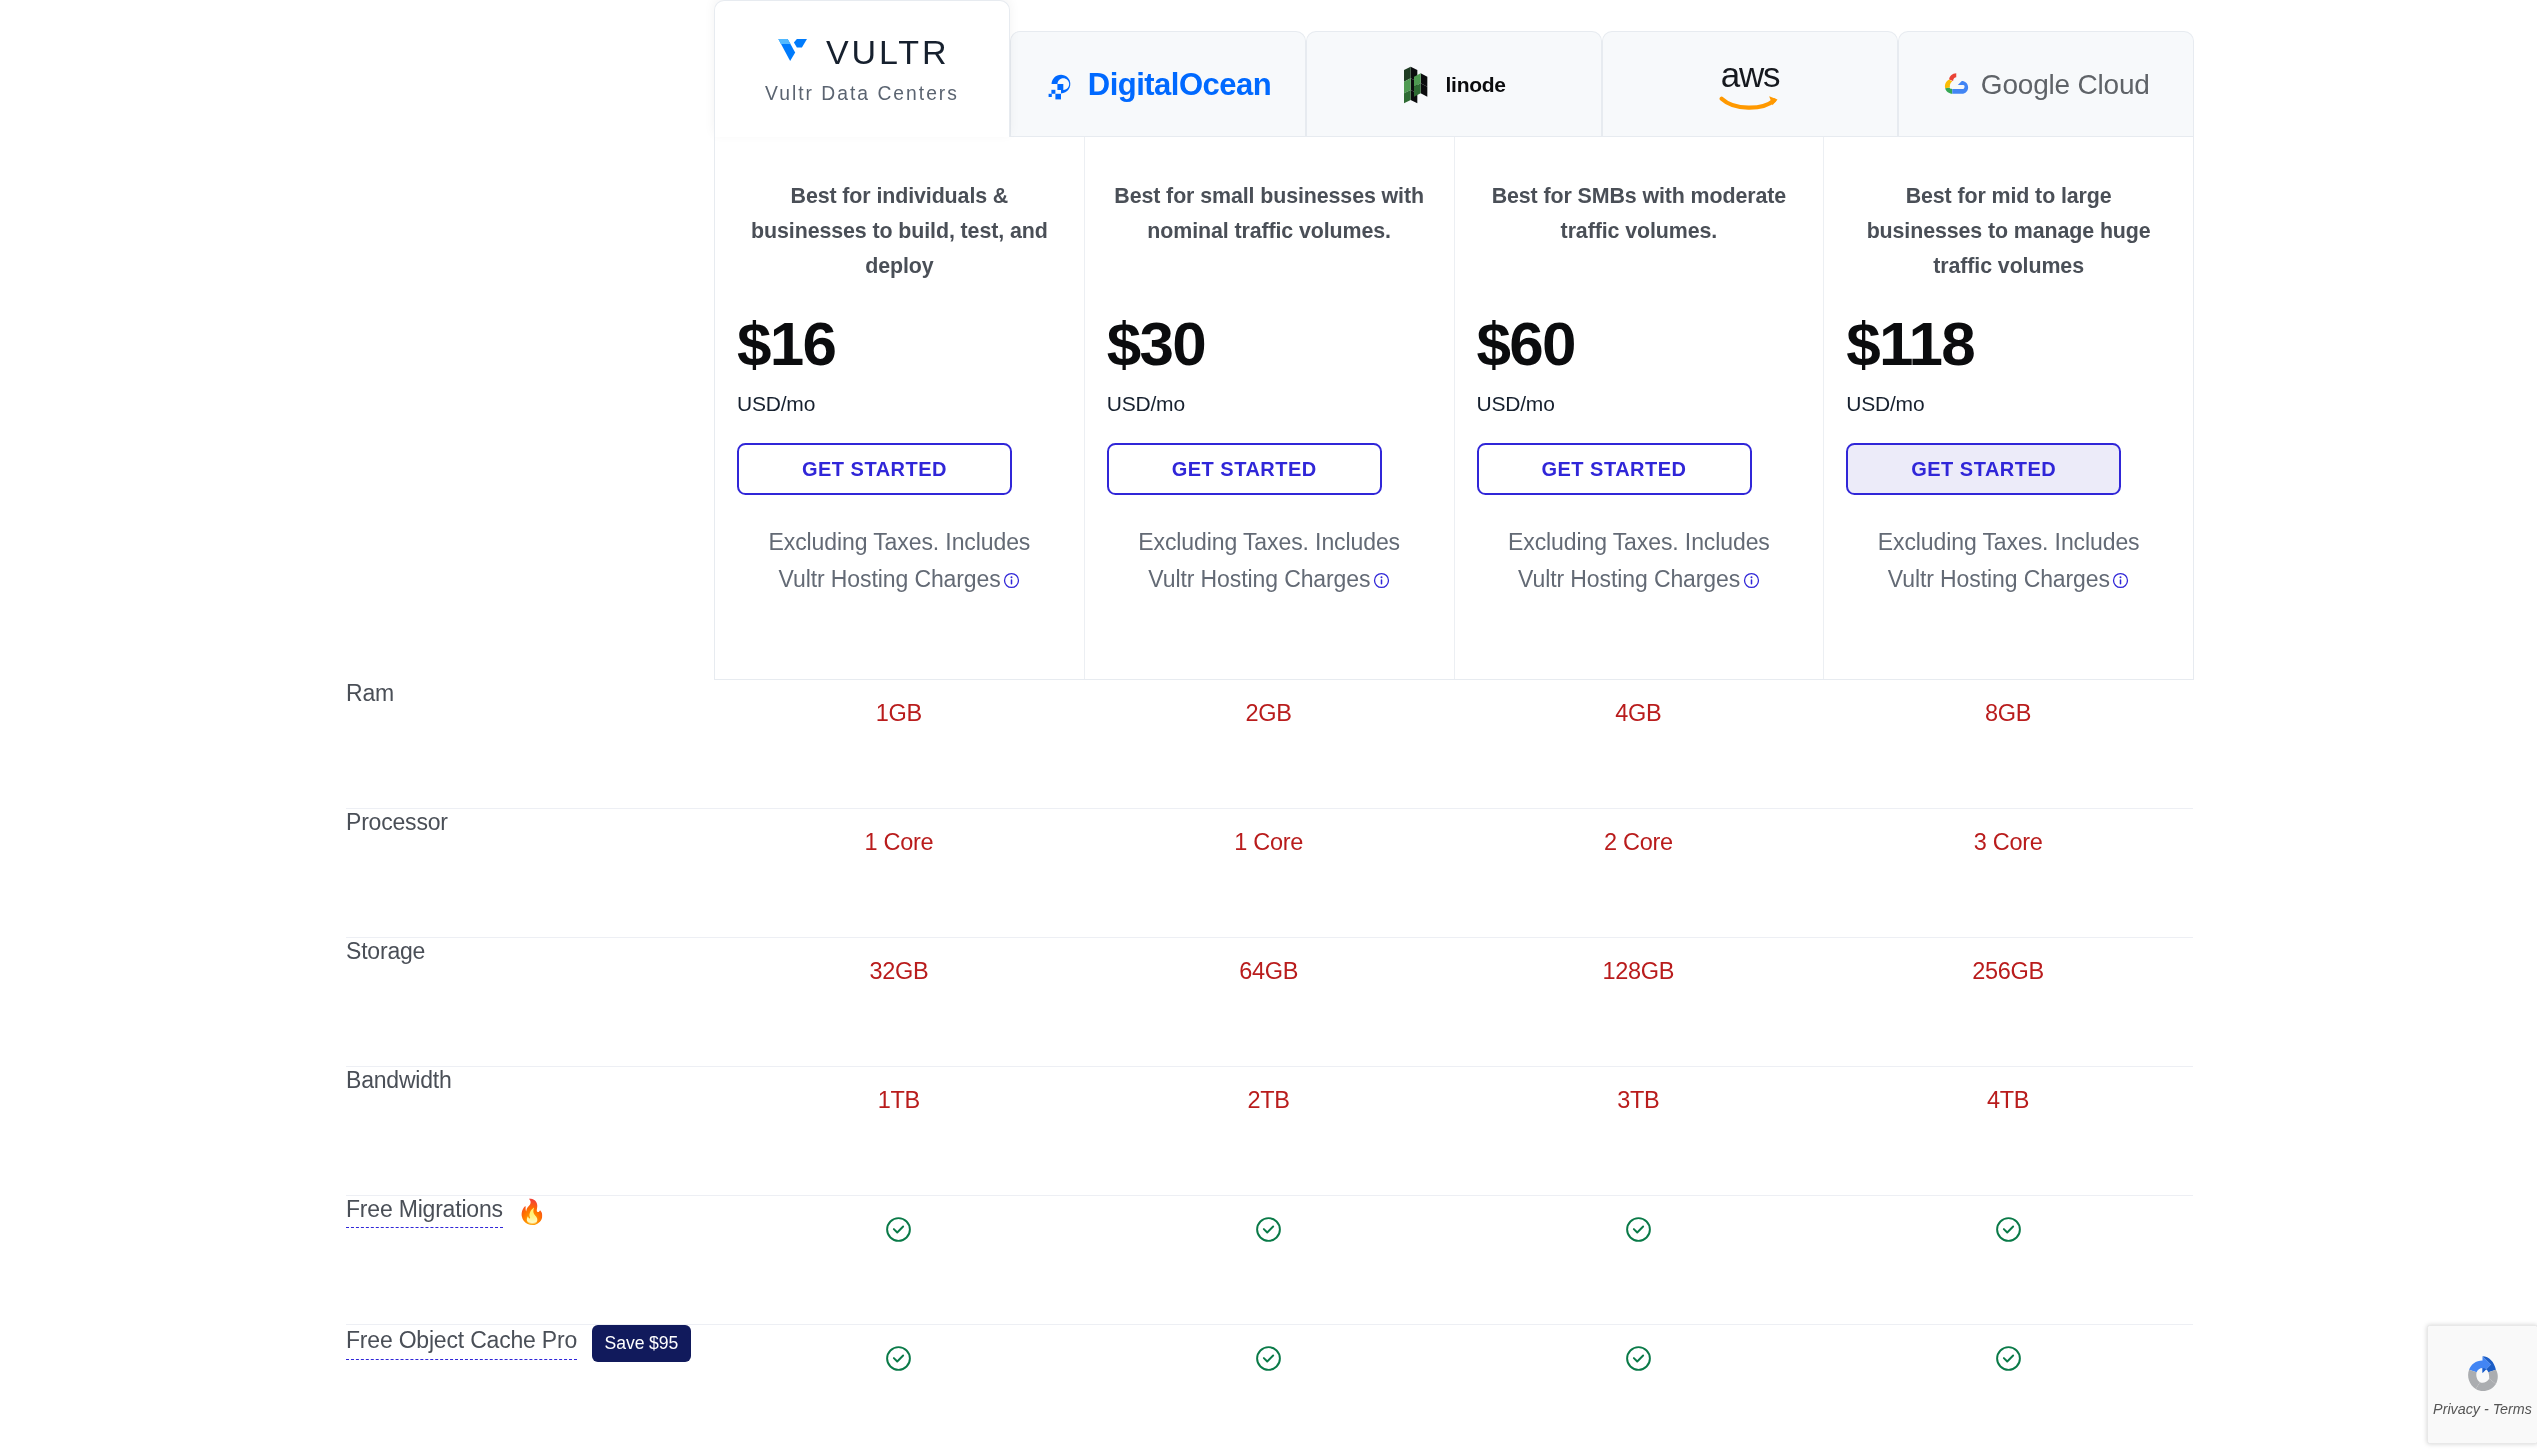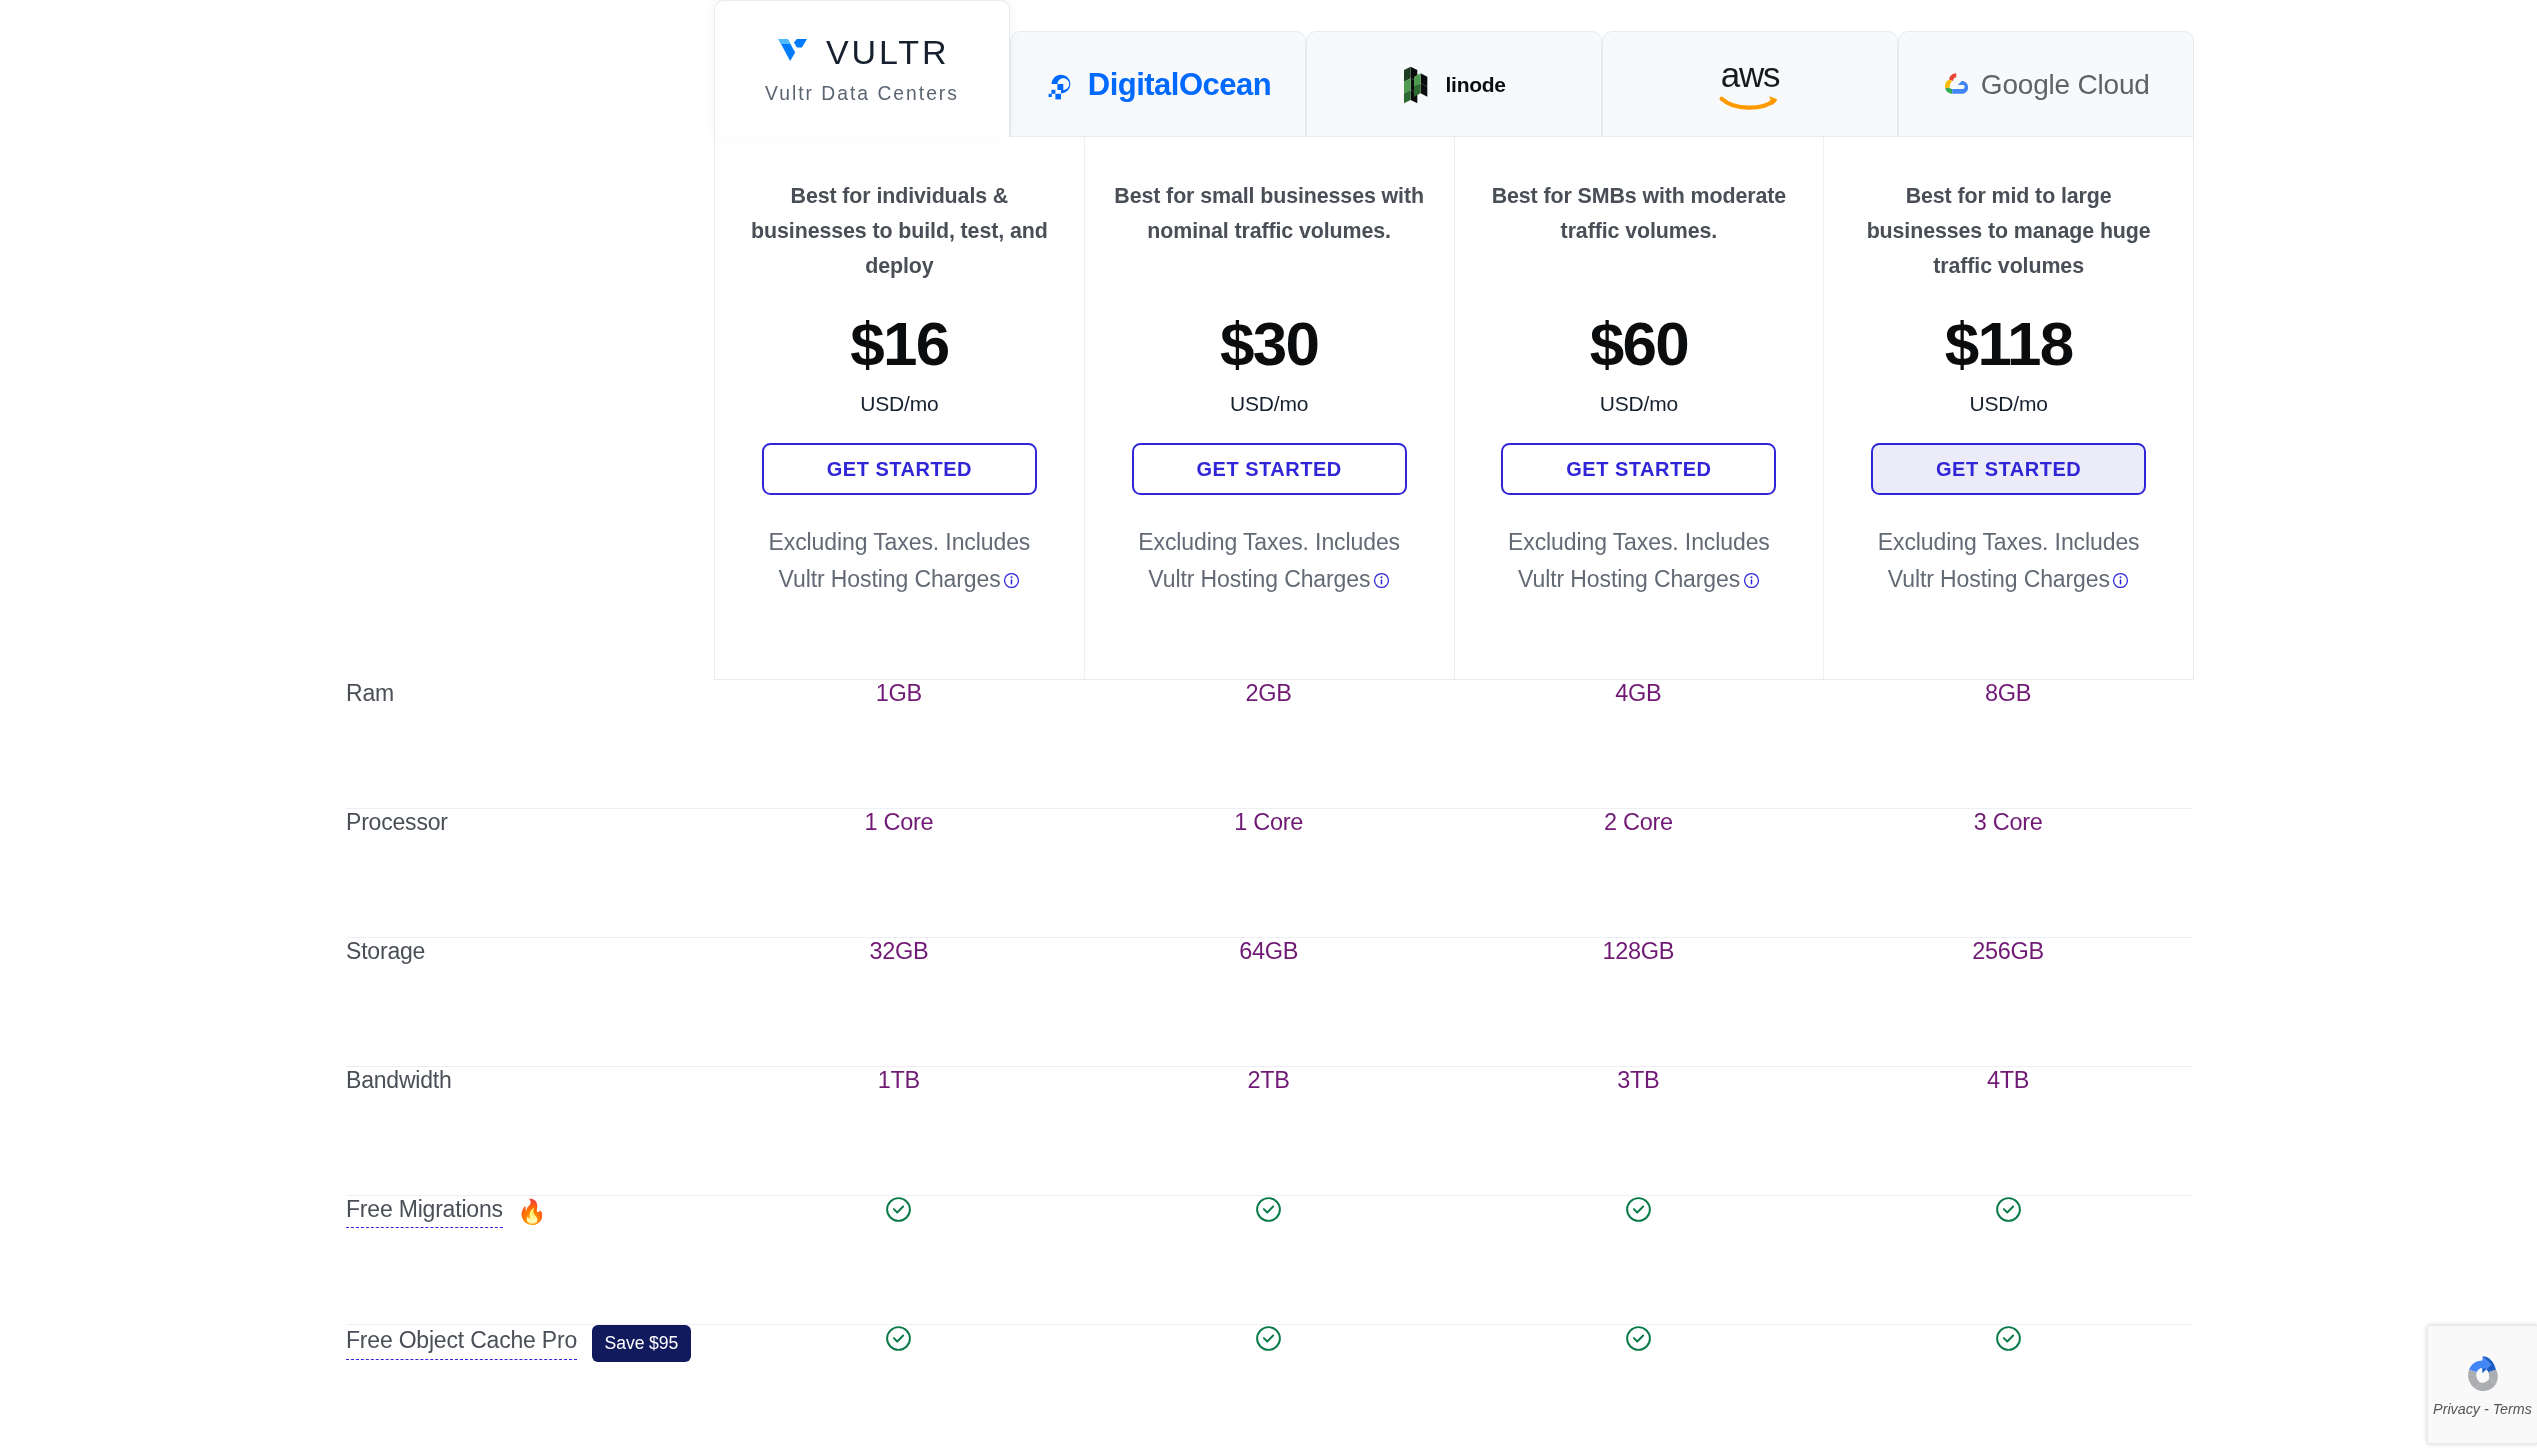--- a/index.html
+++ b/index.html
@@ -97,21 +97,20 @@
     border: 0.8px solid #e7ebf0;
     display: flex;
   }
 
   .price-col {
     flex: 1 1 0;
     border-right: 0.8px solid #eceff3;
     padding: 42px 22px 0 22px;
     display: flex;
     flex-direction: column;
-    align-items: center;
   }
   .price-col:last-child { border-right: none; }
 
   .plan-desc {
     font-size: 21.4px;
     font-weight: bold;
     color: #4a4f57;
     text-align: center;
     line-height: 1.63;
     letter-spacing: -0.1px;
@@ -212,25 +211,26 @@
     border-radius: 5.9px;
     padding: 7.6px 12.6px 8.4px 12.6px;
     letter-spacing: -0.1px;
     white-space: nowrap;
   }
 
   .spec-cell {
     flex: 1 1 0;
     text-align: center;
     font-size: 23.5px;
-    color: #701a75;
+    color: #b91c1c;
     letter-spacing: -0.3px;
     display: flex;
     align-items: center;
     justify-content: center;
+    margin-top: 20px;
   }
 
   .check-circle { display: inline-flex; }
 
   
   .recaptcha {
     position: absolute;
     left: 2427px;
     top: 1325px;
     width: 111px;

